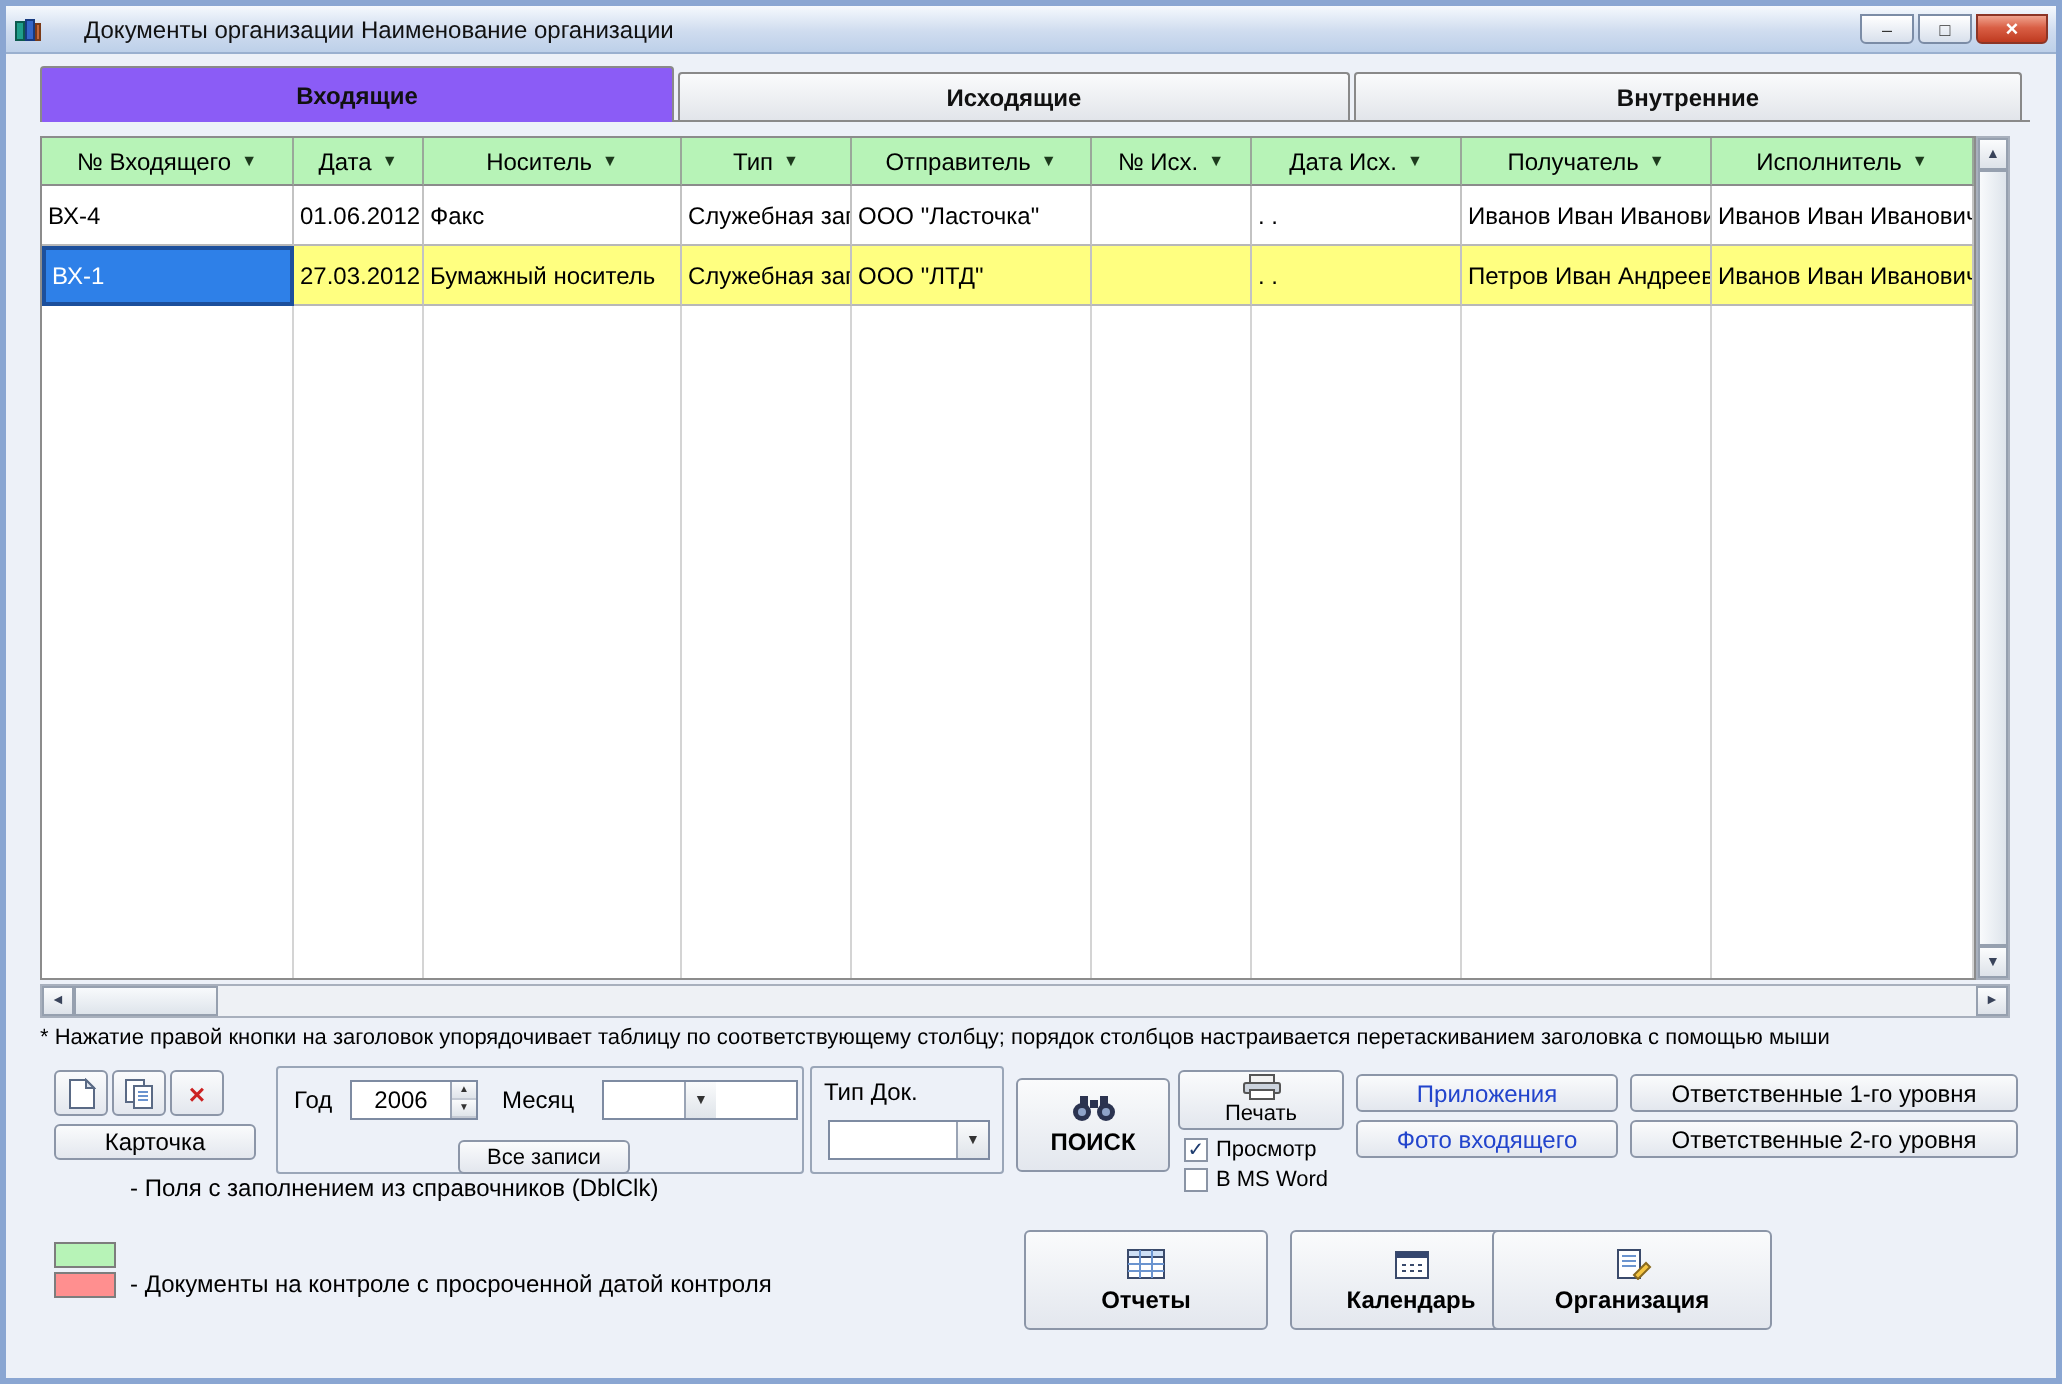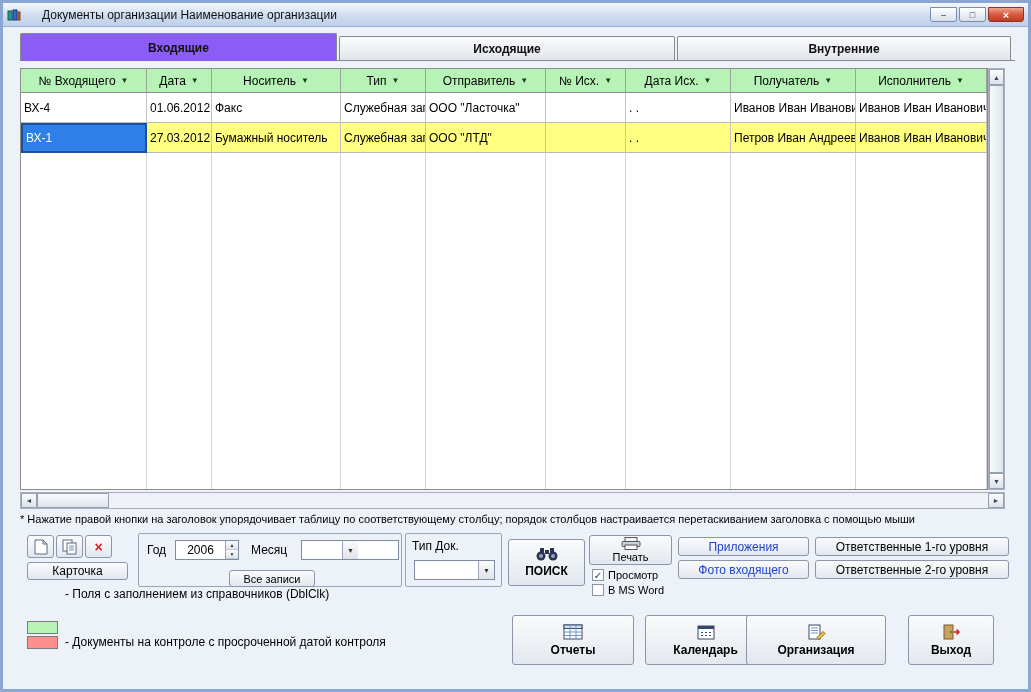--- a/index.html
+++ b/index.html
@@ -363,25 +363,15 @@
     <div class="btn bigbtn" style="left:743px; top:588px; width:140px; height:50px;">
       <span style="display:flex;">
           <svg width="19" height="16" viewBox="0 0 19 16">
             <rect x="2" y="1" width="11" height="14" fill="#fff" stroke="#3a4a6b"></rect>
             <path d="M4 4 h7 M4 6.5 h7 M4 9 h7" stroke="#6b94cf"></path>
             <path d="M10 13.5 l6 -6 l2 2 l-6 6 z" fill="#f5c542" stroke="#8a6a1e"></path>
           </svg>
         </span>
       <span>Организация</span>
     </div>
-    <div class="btn bigbtn" style="left:905px; top:588px; width:86px; height:50px;">
-      <span style="display:flex;">
-          <svg width="19" height="16" viewBox="0 0 19 16">
-            <rect x="2" y="1" width="9" height="14" fill="#c9a063" stroke="#7a5a2a"></rect>
-            <circle cx="9" cy="8" r="1" fill="#4a7a2a"></circle>
-            <path d="M11.5 8 h5 M14.5 5.5 L17 8 l-2.5 2.5" stroke="#c22" stroke-width="1.5" fill="none"></path>
-          </svg>
-        </span>
-      <span>Выход</span>
-    </div>
 
   </div>
 </div>
 
 </body></html>

